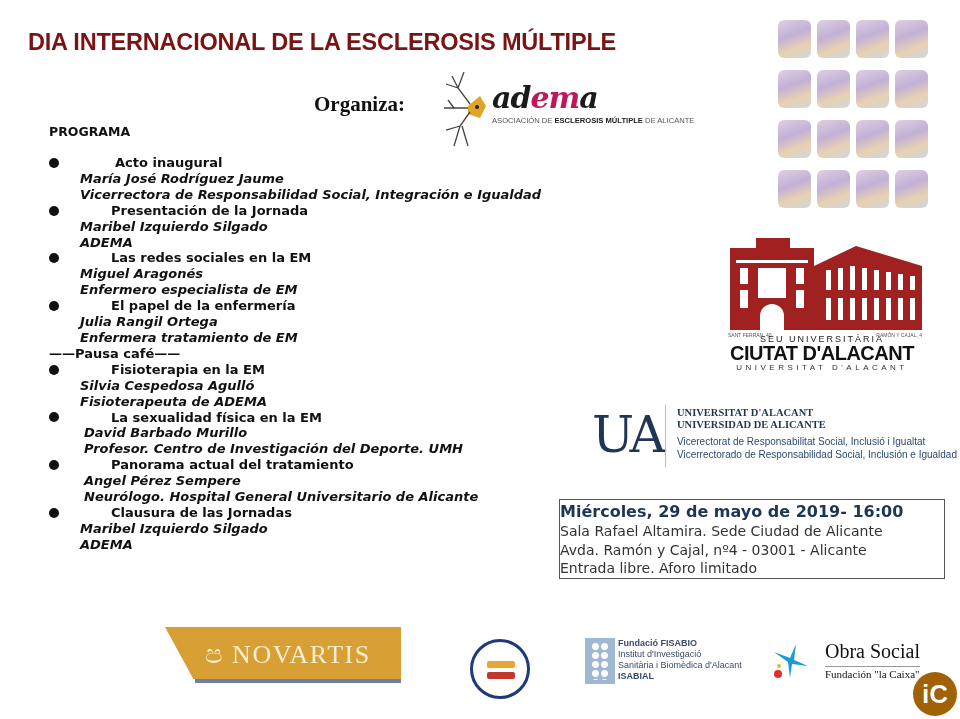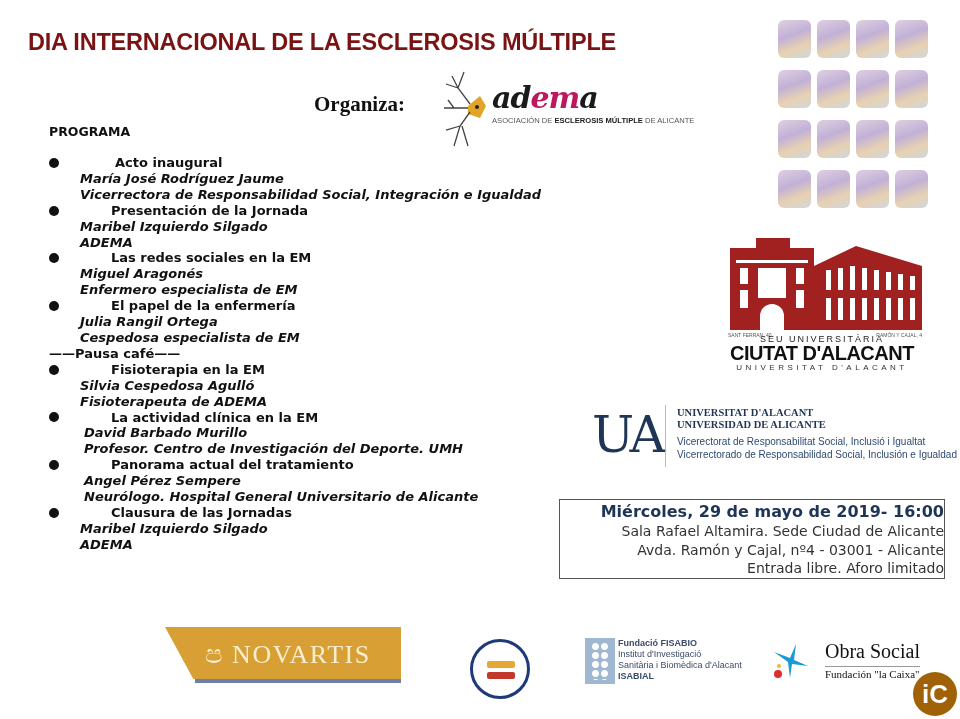--- a/index.html
+++ b/index.html
@@ -29,21 +29,21 @@
   .ciutat .ua-line { position:absolute; left:0; width:200px; top:127px; text-align:center; font-family:"Liberation Sans", sans-serif; font-size:8px; letter-spacing:3.5px; color:#333; }
   .ciutat .sf { position:absolute; left:6px; top:96px; font-size:5px; color:#555; font-family:"Liberation Sans", sans-serif; }
   .ciutat .rc { position:absolute; right:0; top:96px; font-size:5px; color:#555; font-family:"Liberation Sans", sans-serif; }
   .ua { left:592px; top:403px; width:360px; height:66px; }
   .ua-letters { position:absolute; left:0; top:2px; font-family:"DejaVu Serif", serif; font-size:50px; color:#1f3556; letter-spacing:-3px; line-height:60px; }
   .ua-div { position:absolute; left:73px; top:2px; width:1px; height:62px; background:#bbb; }
   .ua-t1, .ua-t2 { position:absolute; left:85px; font-family:"Liberation Serif", serif; font-size:10.5px; color:#1f3556; font-weight:bold; }
   .ua-t1 { top:4px; } .ua-t2 { top:16px; }
   .ua-t3, .ua-t4 { position:absolute; left:85px; font-family:"Liberation Sans", sans-serif; font-size:10px; color:#2d4a70; white-space:nowrap; }
   .ua-t3 { top:33px; } .ua-t4 { top:46px; }
-  .event { left:559px; top:499px; width:386px; height:80px; border:1.5px solid #555; text-align:right; box-sizing:border-box; padding-top:2px; }
+  .event { left:559px; top:499px; width:386px; height:80px; border:1.5px solid #555; text-align:left; box-sizing:border-box; padding-top:2px; }
   .event .d { font-weight:bold; font-size:16px; color:#1f3556; line-height:20px; }
   .event .l { font-size:14px; color:#333; line-height:18.5px; }
   .novartis { left:165px; top:627px; width:240px; height:60px; }
   .novartis .band { position:absolute; left:0; top:0; width:236px; height:52px; background:#d79f34; clip-path:polygon(0 0,100% 0,100% 100%,12% 100%); }
   .novartis .shadow { position:absolute; left:30px; top:52px; width:206px; height:4px; background:#6b7fa8; }
   .novartis .txt { position:absolute; left:40px; top:13px; font-family:"Liberation Serif", serif; font-size:26px; color:#fbeed0; letter-spacing:1.5px; white-space:nowrap; }
   .seal { left:470px; top:639px; width:60px; height:60px; border-radius:50%; border:3px solid #1f3a7a; box-sizing:border-box; background:#fff; }
   .seal .s1, .seal .s2 { position:absolute; left:14px; width:28px; height:7px; border-radius:2px; }
   .seal .s1 { top:19px; background:#e6a833; } .seal .s2 { top:30px; background:#c0392b; }
   .fisabio { left:585px; top:638px; width:150px; height:46px; }
@@ -102,35 +102,35 @@
       </div>
     <div class="p">Miguel Aragonés</div>
     <div class="p">Enfermero especialista de EM</div>
   </div>
   <div class="item">
     <div class="t">
         <span class="bullet"></span>
         <span>El papel de la enfermería</span>
       </div>
     <div class="p">Julia Rangil Ortega</div>
-    <div class="p">Cespedosa especialista de EM</div>
+    <div class="p">Enfermera tratamiento de EM</div>
   </div>
   <div class="pause">——Pausa café——</div>
   <div class="item">
     <div class="t">
         <span class="bullet"></span>
         <span>Fisioterapia en la EM</span>
       </div>
     <div class="p">Silvia Cespedosa Agulló</div>
     <div class="p">Fisioterapeuta de ADEMA</div>
   </div>
   <div class="item indent2">
     <div class="t">
         <span class="bullet"></span>
-        <span>La actividad clínica en la EM</span>
+        <span>La sexualidad física en la EM</span>
       </div>
     <div class="p">David Barbado Murillo</div>
     <div class="p">Profesor. Centro de Investigación del Deporte. UMH</div>
   </div>
   <div class="item indent2">
     <div class="t">
         <span class="bullet"></span>
         <span>Panorama actual del tratamiento</span>
       </div>
     <div class="p">Angel Pérez Sempere</div>

